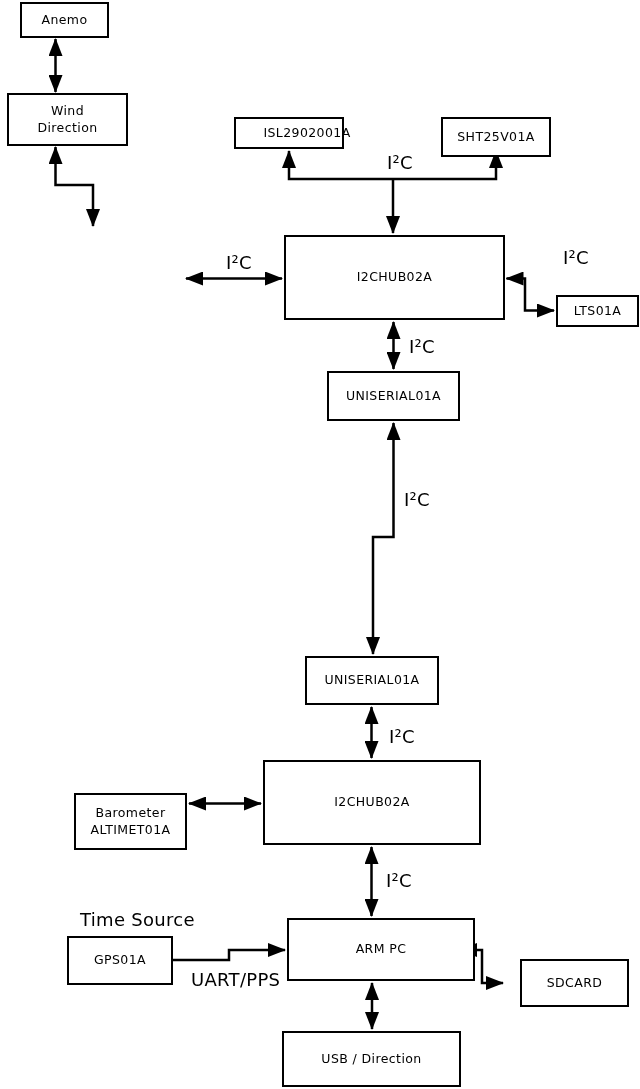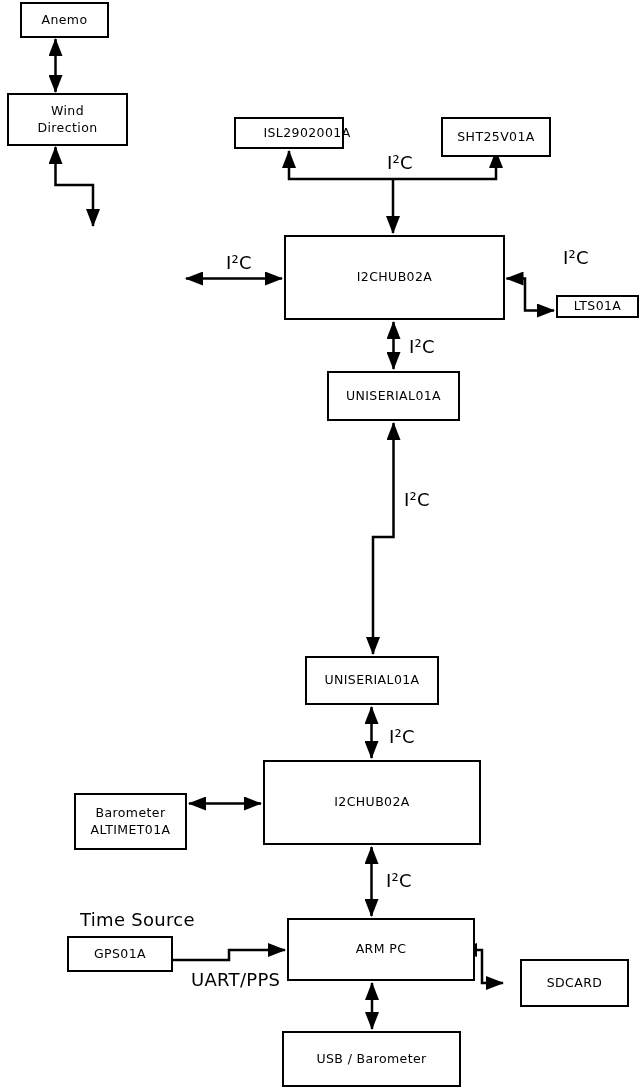--- a/index.html
+++ b/index.html
@@ -73,30 +73,30 @@
       <path d="M372,983 V1029" marker-start="url(#arr)" marker-end="url(#arr)"></path>
     </g>
   </svg>
 
   <div class="box" style="left:8px;   top:2px;    width:89px;  height:36px;margin-left:12px;">Anemo</div>
   <div class="box" style="left:7px;   top:93px;   width:121px;  height:53px;">Wind
 Direction</div>
   <div class="box" style="left:234px; top:117px;  width:110px; height:32px;padding-left:36px;">ISL2902001A</div>
   <div class="box" style="left:441px; top:117px;  width:110px; height:40px;">SHT25V01A</div>
   <div class="box" style="left:284px; top:235px;  width:221px; height:85px;">I2CHUB02A</div>
-  <div class="box" style="left:556px; top:295px;  width:83px;  height:23px;">LTS01A</div>
+  <div class="box" style="left:556px; top:295px;  width:83px;  height:32px;">LTS01A</div>
   <div class="box" style="left:327px; top:371px;  width:133px; height:50px;">UNISERIAL01A</div>
   <div class="box" style="left:305px; top:656px;  width:134px; height:49px;">UNISERIAL01A</div>
   <div class="box" style="left:263px; top:760px;  width:218px; height:85px;">I2CHUB02A</div>
   <div class="box" style="left:74px;  top:775px;  width:113px; height:57px;margin-top:18px;">Barometer
 ALTIMET01A</div>
   <div class="box" style="left:287px; top:918px;  width:188px; height:63px;">ARM PC</div>
-  <div class="box" style="left:67px;  top:936px;  width:106px; height:36px;">GPS01A</div>
+  <div class="box" style="left:67px;  top:936px;  width:106px; height:49px;">GPS01A</div>
   <div class="box" style="left:505px; top:959px;  width:109px; height:48px;margin-left:15px;">SDCARD</div>
-  <div class="box" style="left:282px; top:1031px; width:179px; height:56px;">USB / Barometer</div>
+  <div class="box" style="left:282px; top:1031px; width:179px; height:56px;">USB / Direction</div>
 
   <span class="lbl" style="left:226px; top:252px;">I²C</span>
   <span class="lbl" style="left:387px; top:152px;">I²C</span>
   <span class="lbl" style="left:563px; top:247px;">I²C</span>
   <span class="lbl" style="left:409px; top:336px;">I²C</span>
   <span class="lbl" style="left:404px; top:489px;">I²C</span>
   <span class="lbl" style="left:389px; top:726px;">I²C</span>
   <span class="lbl" style="left:386px; top:870px;">I²C</span>
   <span class="lbl" style="left:80px;  top:909px;">Time Source</span>
   <span class="lbl" style="left:191px; top:969px;">UART/PPS</span>

